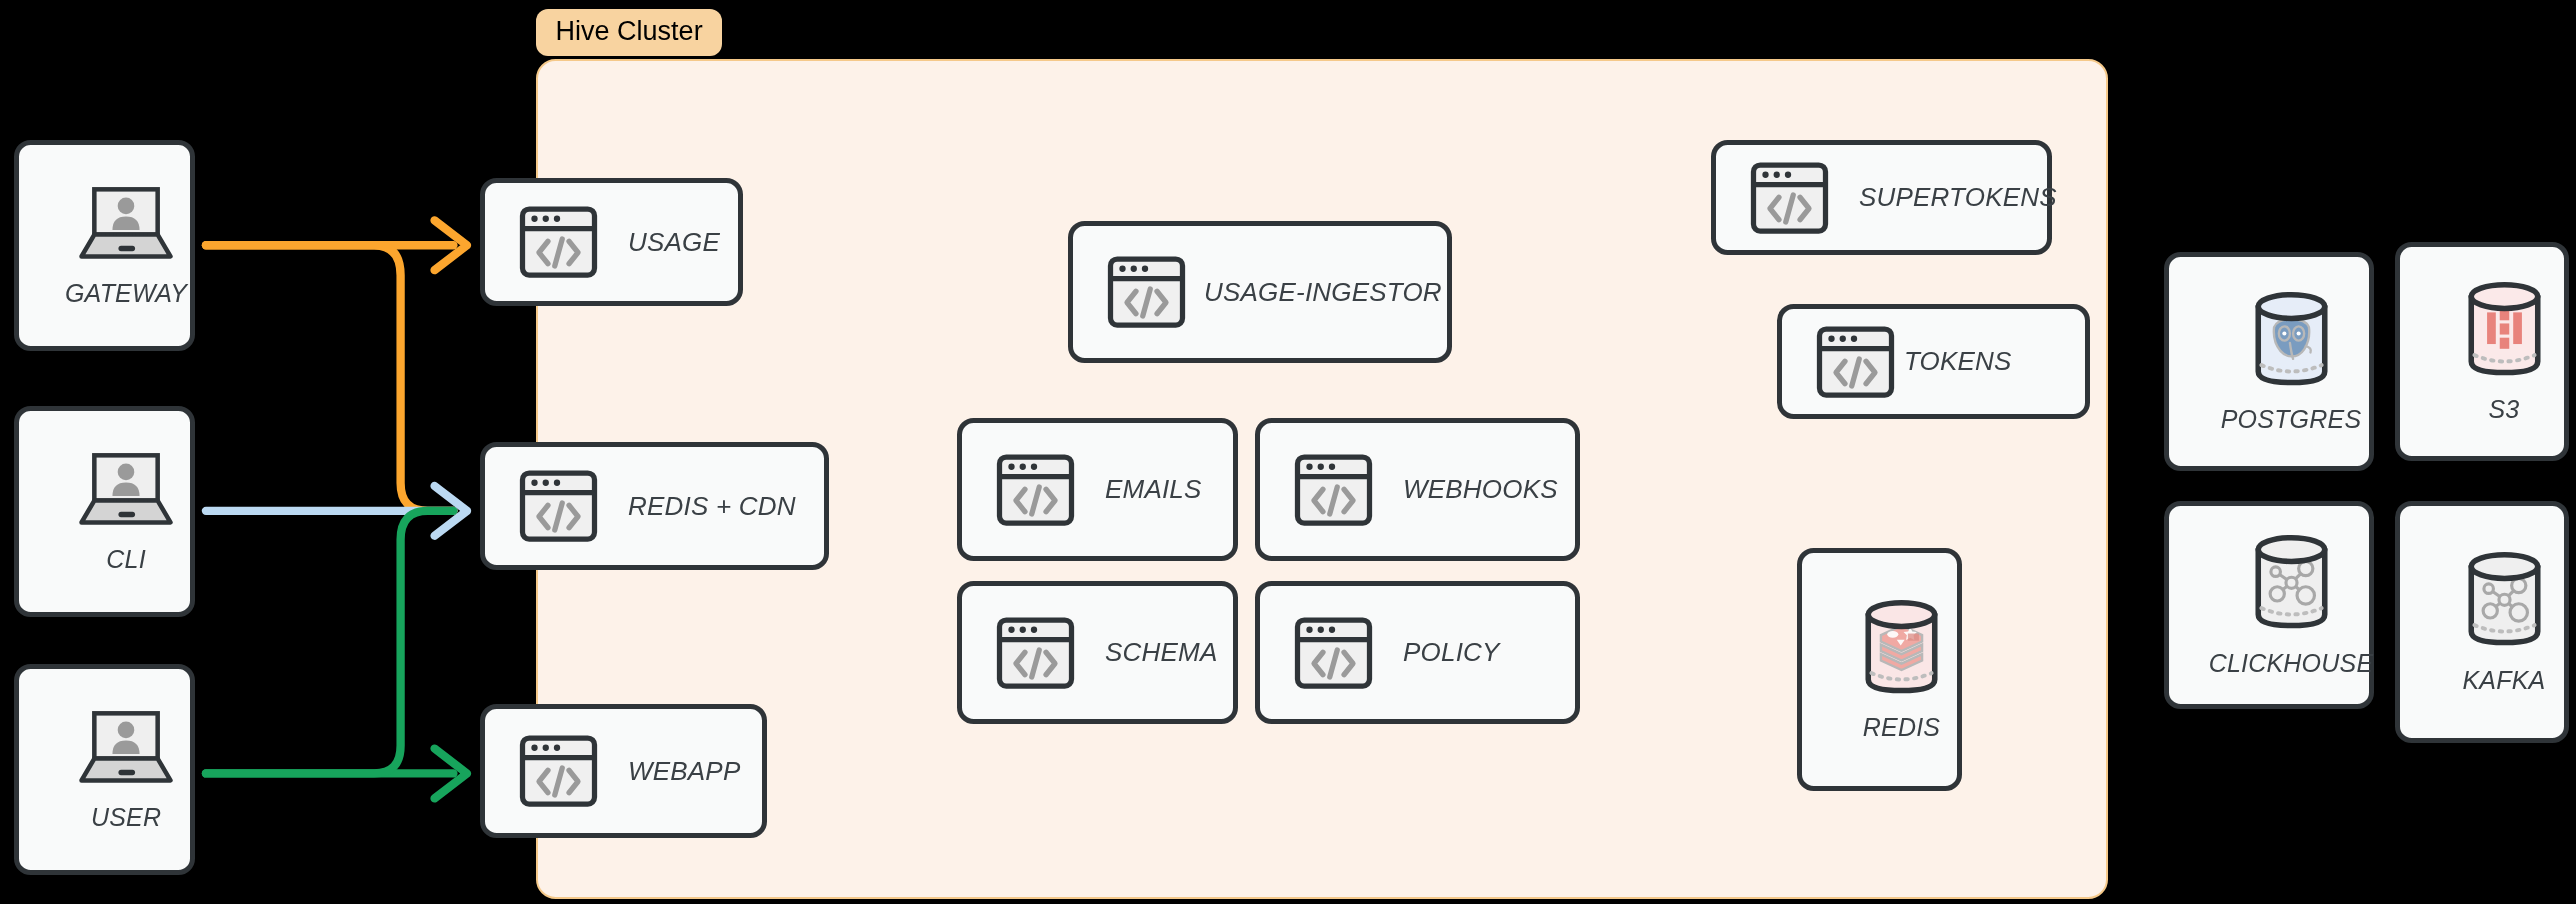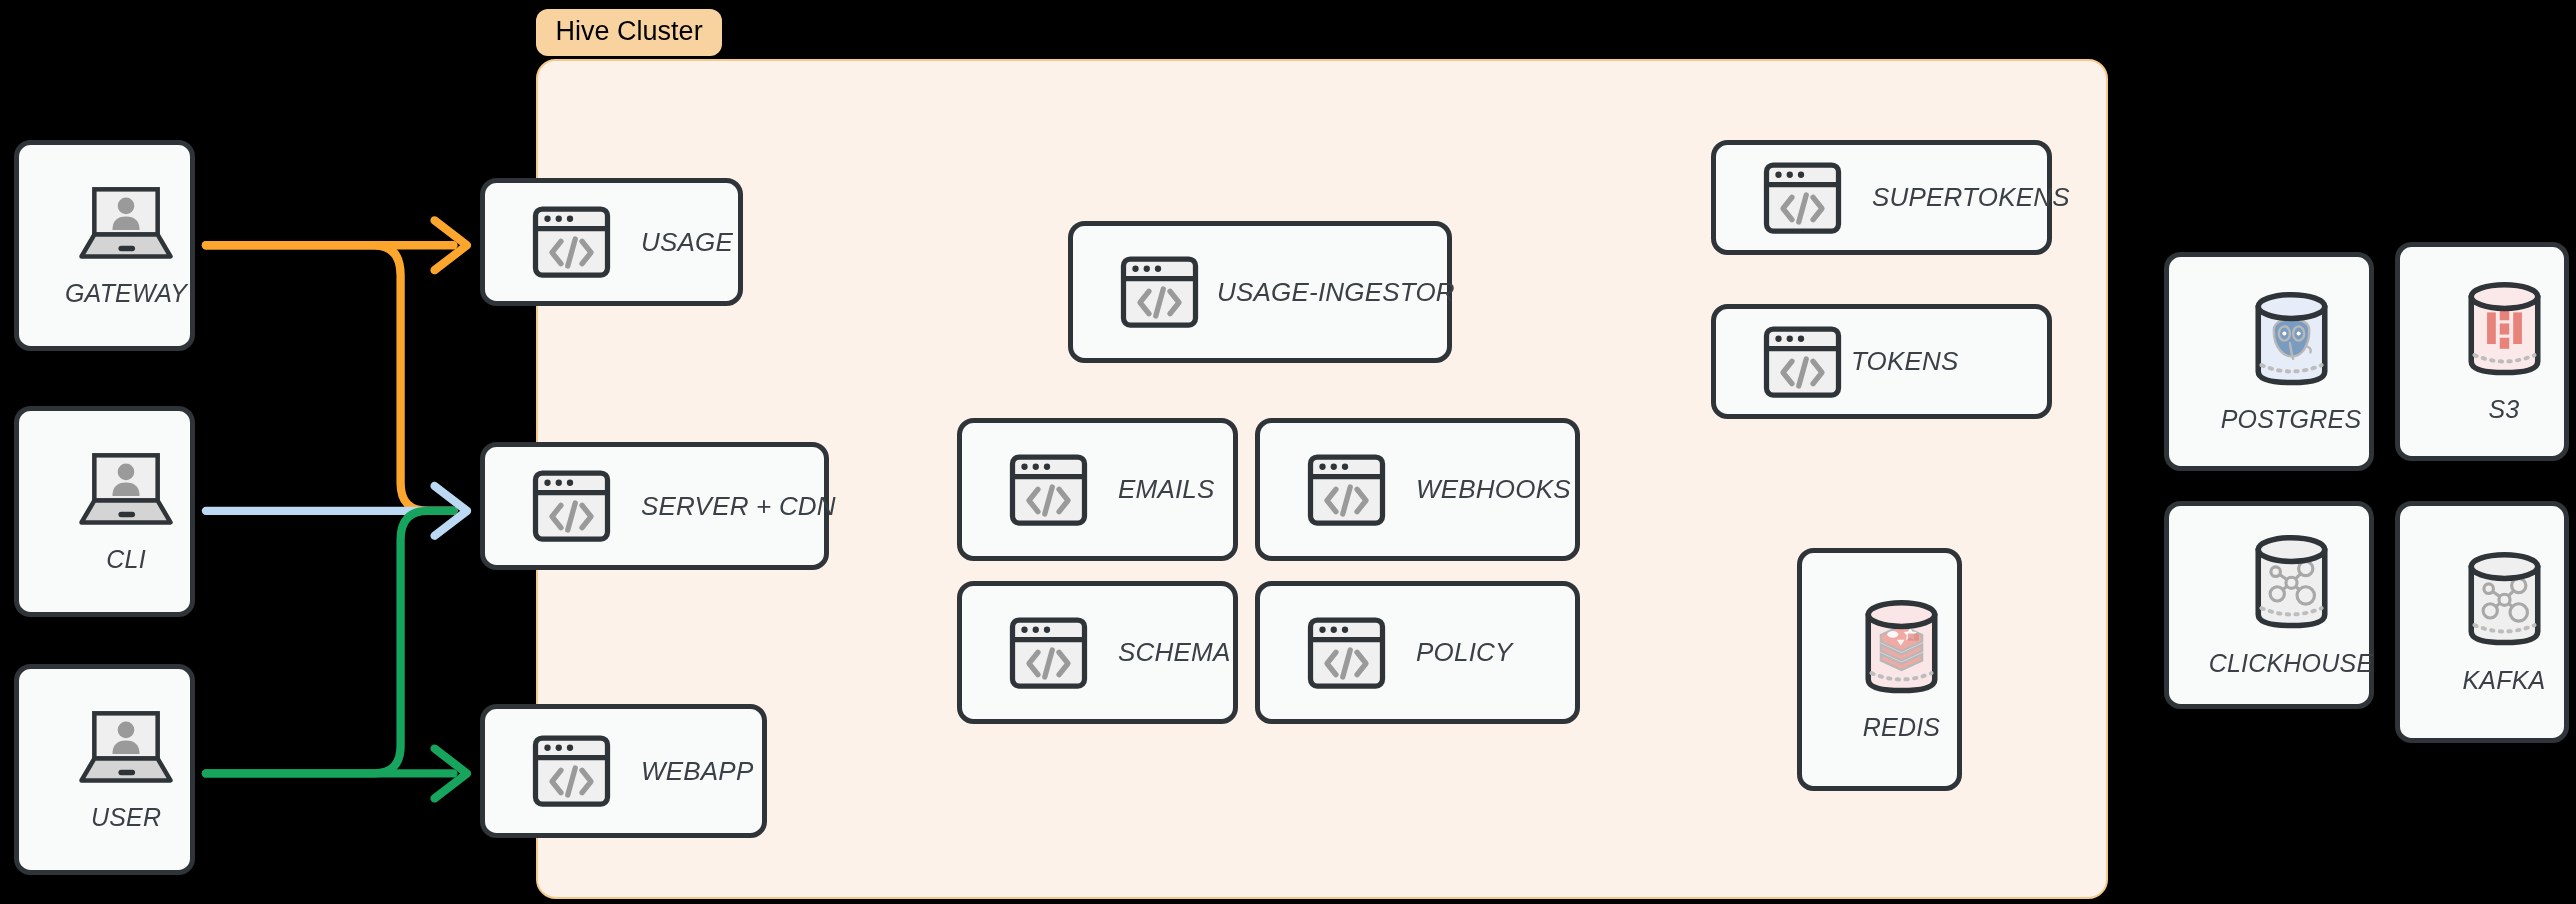--- a/index.html
+++ b/index.html
@@ -47,21 +47,21 @@
     position: absolute;
     background: #F9FAFA;
     border: 5.3px solid #2F3438;
     border-radius: 16.6px;
     display: flex;
     align-items: center;
   }
 
   
   .node.service {
-    padding-left: 47px;
+    padding-left: 34px;
     gap: 30px;
   }
 
   
   .node.stacked {
     flex-direction: column;
     justify-content: center;
     gap: 16.6px;
     padding-left: 44px;
   }
@@ -184,21 +184,21 @@
       <path d="M4 30 H100" stroke="#2F3438" stroke-width="7"></path>
       <circle cx="20" cy="17" r="4.2" fill="#2F3438"></circle>
       <circle cx="35" cy="17" r="4.2" fill="#2F3438"></circle>
       <circle cx="50" cy="17" r="4.2" fill="#2F3438"></circle>
       <g stroke="#9A9A9A" stroke-width="7" fill="none" stroke-linecap="round" stroke-linejoin="round">
         <polyline points="38,47 26,62 38,77"></polyline>
         <polyline points="66,47 78,62 66,77"></polyline>
         <line x1="57" y1="44" x2="47" y2="80"></line>
       </g>
     </svg>
-        <span class="node-label">SERVER + CDN</span>
+        <span class="node-label">REDIS + CDN</span>
       </div>
       <div class="node service" style="left: 480px; top: 704px; width: 287px; height: 134px; text-align: right;">
         <svg class="node-icon" width="79" height="72" viewBox="0 0 104 96">
       <rect x="4" y="4" width="96" height="88" rx="9" fill="#F0F0F0" stroke="#2F3438" stroke-width="7"></rect>
       <path d="M4 30 H100" stroke="#2F3438" stroke-width="7"></path>
       <circle cx="20" cy="17" r="4.2" fill="#2F3438"></circle>
       <circle cx="35" cy="17" r="4.2" fill="#2F3438"></circle>
       <circle cx="50" cy="17" r="4.2" fill="#2F3438"></circle>
       <g stroke="#9A9A9A" stroke-width="7" fill="none" stroke-linecap="round" stroke-linejoin="round">
         <polyline points="38,47 26,62 38,77"></polyline>
@@ -291,21 +291,21 @@
       <circle cx="35" cy="17" r="4.2" fill="#2F3438"></circle>
       <circle cx="50" cy="17" r="4.2" fill="#2F3438"></circle>
       <g stroke="#9A9A9A" stroke-width="7" fill="none" stroke-linecap="round" stroke-linejoin="round">
         <polyline points="38,47 26,62 38,77"></polyline>
         <polyline points="66,47 78,62 66,77"></polyline>
         <line x1="57" y1="44" x2="47" y2="80"></line>
       </g>
     </svg>
         <span class="node-label">SUPERTOKENS</span>
       </div>
-      <div class="node service" style="left: 1711px; top: 304px; width: 341px; height: 115px; gap: 9px;">
+      <div class="node service" style="left: 1777px; top: 304px; width: 313px; height: 115px; gap: 9px;">
         <svg class="node-icon" width="79" height="72" viewBox="0 0 104 96">
       <rect x="4" y="4" width="96" height="88" rx="9" fill="#F0F0F0" stroke="#2F3438" stroke-width="7"></rect>
       <path d="M4 30 H100" stroke="#2F3438" stroke-width="7"></path>
       <circle cx="20" cy="17" r="4.2" fill="#2F3438"></circle>
       <circle cx="35" cy="17" r="4.2" fill="#2F3438"></circle>
       <circle cx="50" cy="17" r="4.2" fill="#2F3438"></circle>
       <g stroke="#9A9A9A" stroke-width="7" fill="none" stroke-linecap="round" stroke-linejoin="round">
         <polyline points="38,47 26,62 38,77"></polyline>
         <polyline points="66,47 78,62 66,77"></polyline>
         <line x1="57" y1="44" x2="47" y2="80"></line>

